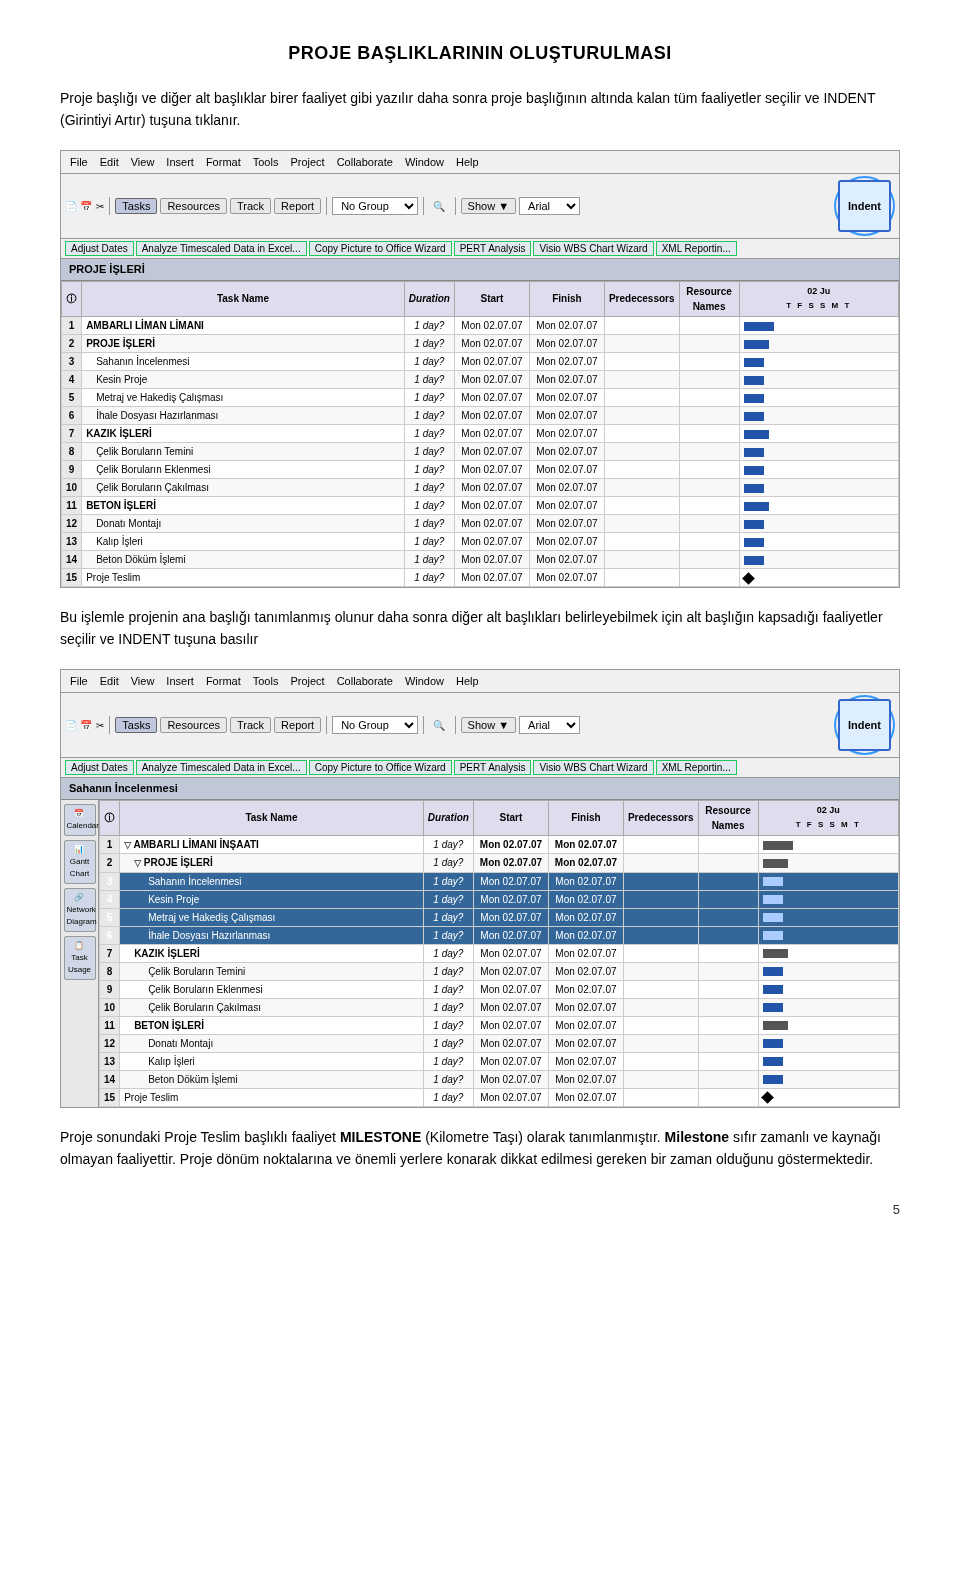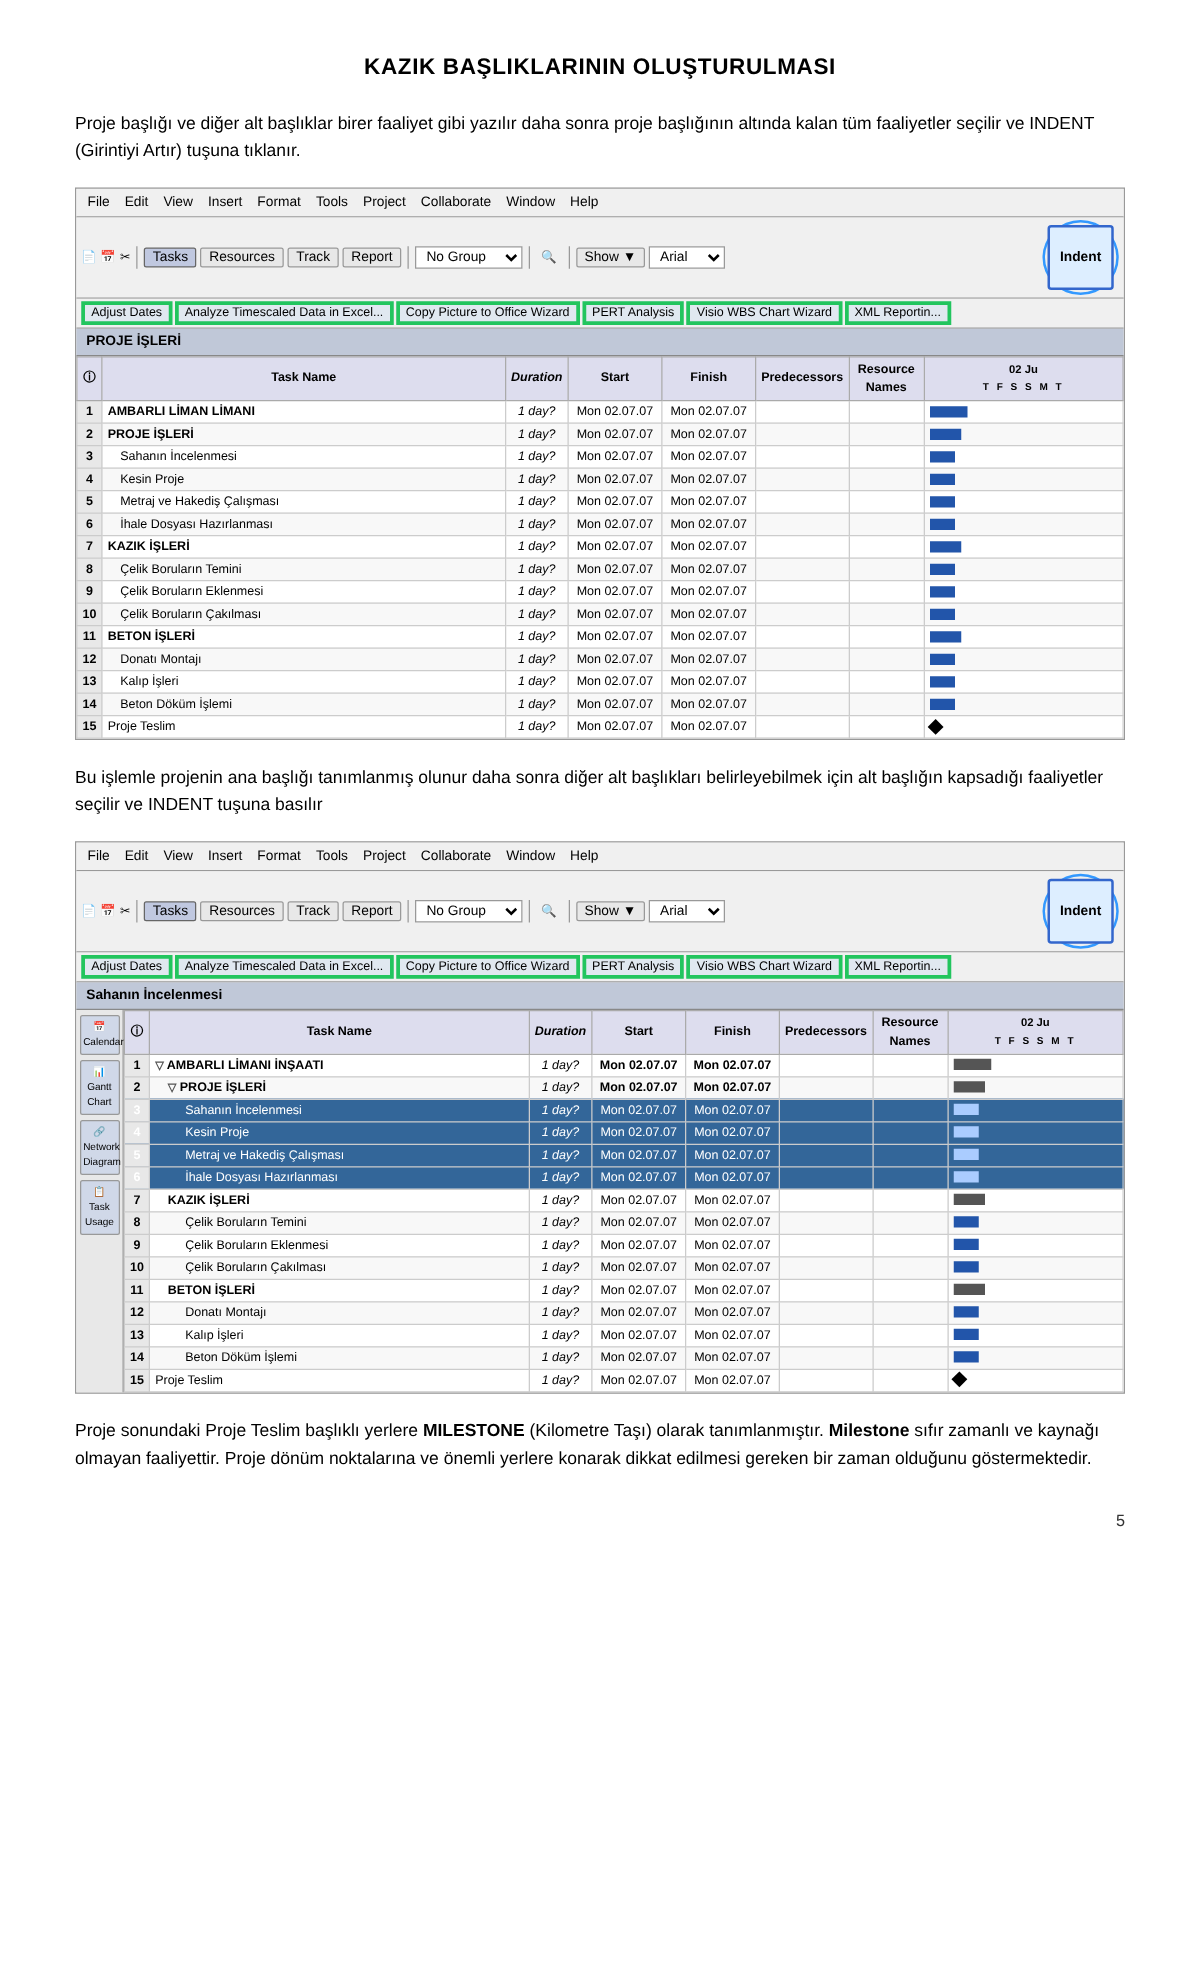--- a/index.html
+++ b/index.html
@@ -104,21 +104,21 @@
       background: #f0f0f0;
       border-bottom: 1px solid #999;
       padding: 2px 4px;
       display: flex;
       align-items: center;
       gap: 2px;
       font-size: 10px;
     }
     .toolbar2-btn {
       background: #e0e8f0;
-      border: 3px solid #22c55e;
+      border: 1px solid #22c55e;
       padding: 1px 5px;
       font-size: 10px;
       cursor: pointer;
     }
     
     .view-title {
       background: #c0c8d8;
       padding: 2px 8px;
       font-size: 11px;
       font-weight: bold;
@@ -216,21 +216,21 @@
       color: #333;
     }
     .collapse-icon {
       color: #555;
       font-size: 9px;
     }
   </style>
 </head>
 <body>
 
-<h1 class="page-title">KAZIK BAŞLIKLARININ OLUŞTURULMASI</h1>
+<h1 class="page-title">PROJE BAŞLIKLARININ OLUŞTURULMASI</h1>
 
 <p class="body-text">
   <span>Proje başlığı ve diğer alt başlıklar birer faaliyet gibi yazılır daha sonra proje başlığının altında kalan tüm faaliyetler seçilir ve INDENT (Girintiyi Artır) tuşuna tıklanır.</span>
 </p>
 
 <div class="screenshot-container">
 
   <div class="ms-menubar">
     <span>File</span>
     <span>Edit</span>
@@ -678,16 +678,16 @@
             <td class="res-col"></td>
             <td colspan="6"><span class="gantt-milestone"></span></td>
           </tr>
         </tbody>
       </table>
     </div>
   </div>
 </div>
 
 <p class="body-text">
-  <span>Proje sonundaki Proje Teslim başlıklı yerlere </span><strong>MILESTONE</strong><span> (Kilometre Taşı) olarak tanımlanmıştır. </span><strong>Milestone</strong><span> sıfır zamanlı ve kaynağı olmayan faaliyettir. Proje dönüm noktalarına ve önemli yerlere konarak dikkat edilmesi gereken bir zaman olduğunu göstermektedir.</span>
+  <span>Proje sonundaki Proje Teslim başlıklı faaliyet </span><strong>MILESTONE</strong><span> (Kilometre Taşı) olarak tanımlanmıştır. </span><strong>Milestone</strong><span> sıfır zamanlı ve kaynağı olmayan faaliyettir. Proje dönüm noktalarına ve önemli yerlere konarak dikkat edilmesi gereken bir zaman olduğunu göstermektedir.</span>
 </p>
 
 <div class="page-number">5</div>
 
 </body></html>

